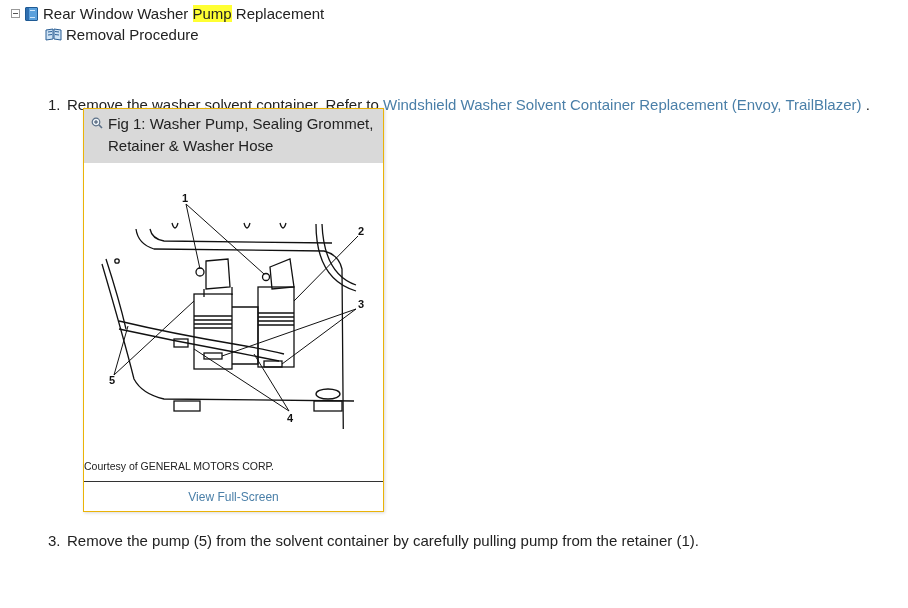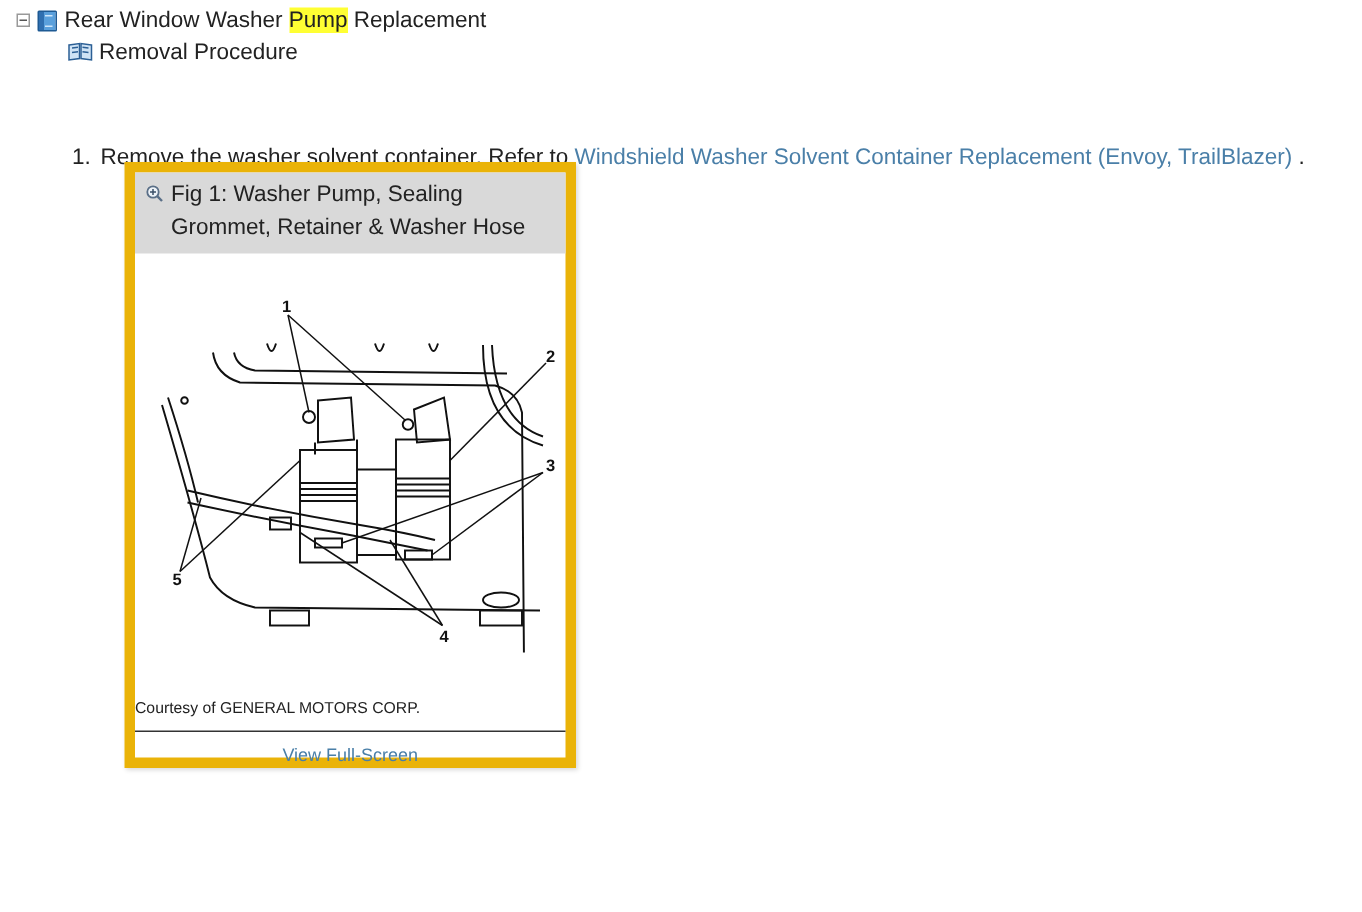--- a/index.html
+++ b/index.html
@@ -25,21 +25,21 @@
   .openbook-icon {
     width:17px; height:13px; margin-right:4px; position:relative;
   }
   .hl { background:#ffff33; }
   .steps { position:absolute; left:48px; font-size:15px; line-height:22.5px; }
   .step { white-space:nowrap; }
   .step .num { display:inline-block; width:19px; }
   .link { color:#4a7fa8; text-decoration:none; cursor:pointer; }
   .figure {
     position:absolute; left:83px; top:108px; width:301px; height:404px;
-    border:7px solid #eab308; box-sizing:border-box; background:#fff;
+    border:1px solid #eab308; box-sizing:border-box; background:#fff;
     box-shadow:1px 1px 3px rgba(0,0,0,0.15);
   }
   .fig-head {
     background:#d9d9d9; height:54px; padding:4px 6px 0 6px; box-sizing:border-box;
     font-size:15px; line-height:22px; color:#222; position:relative;
   }
   .zoom-icon { position:absolute; left:7px; top:8px; width:12px; height:12px; }
   .fig-title { padding-left:18px; display:block; }
   .fig-img { position:absolute; left:10px; top:80px; width:280px; height:240px; }
   .courtesy { position:absolute; left:0; right:0; top:351px; text-align:left; font-size:10.5px; color:#222; }
@@ -150,13 +150,16 @@
     </g>
   </svg>
 
   <div class="courtesy">Courtesy of GENERAL MOTORS CORP.</div>
   <div class="fig-foot">
     <a class="link">View Full-Screen</a>
   </div>
 </div>
 
 <div class="steps" style="top:530px;">
+  <div class="step">
+    <span class="num">3.</span><span>Remove the pump (5) from the solvent container by carefully pulling pump from the retainer (1).</span>
+  </div>
 </div>
 
 </body></html>

